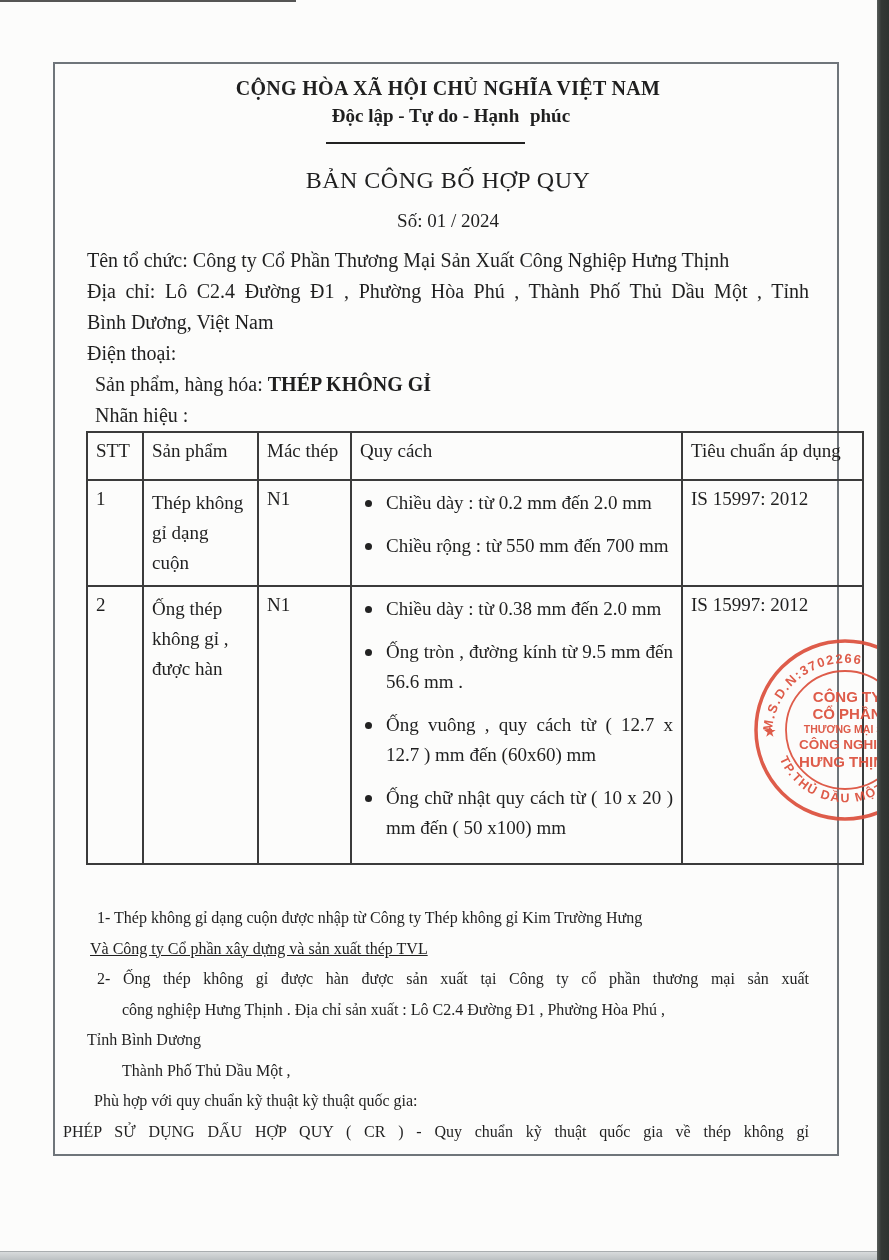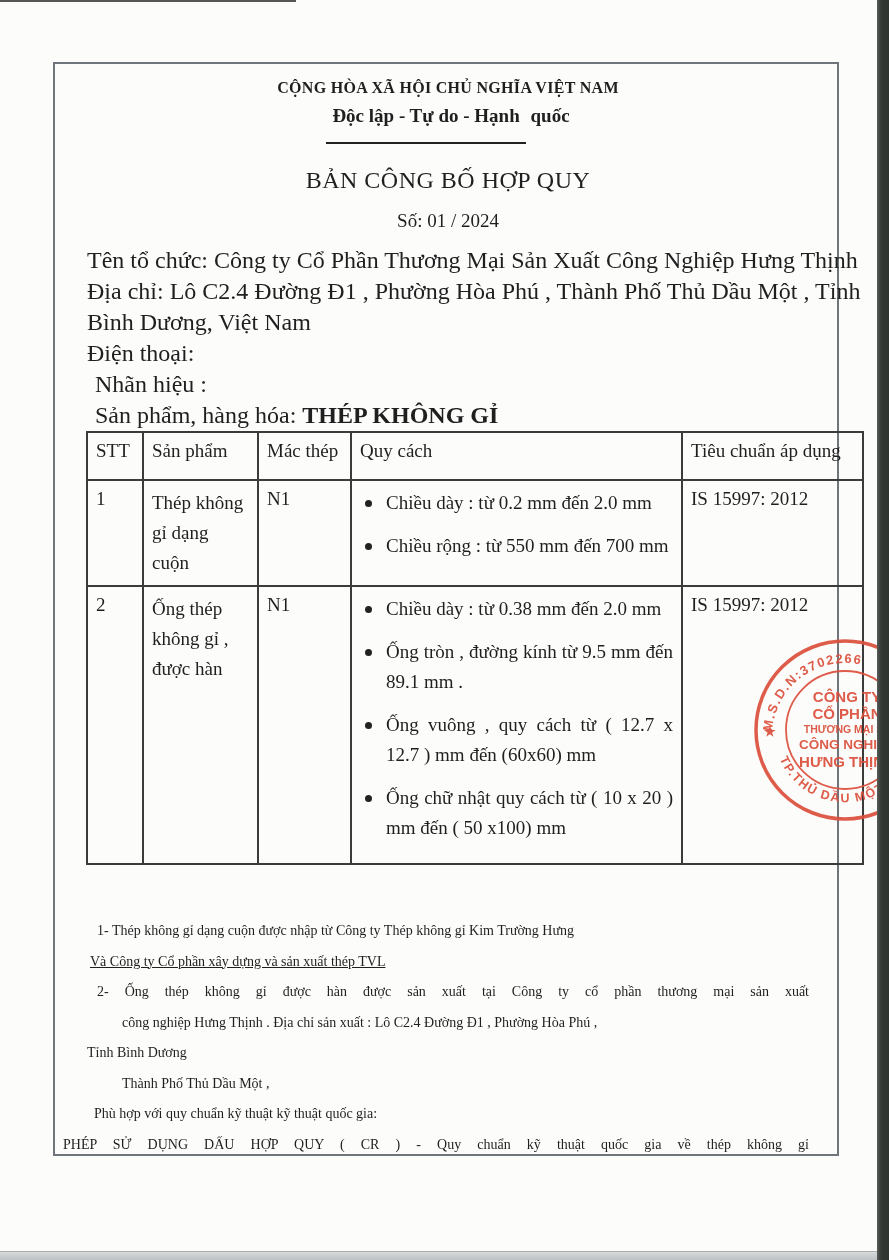--- a/index.html
+++ b/index.html
@@ -14,27 +14,27 @@
     background:linear-gradient(to right,#585d5a 0%,#333835 35%,#2e3330 100%);z-index:20;}
   .scan-bottom-strip{position:absolute;left:0;top:1251px;width:889px;height:9px;
     background:linear-gradient(to bottom,#d8dbdc,#b9bec0);border-top:1px solid #a9adaf;z-index:19;}
 
   .frame{
     position:absolute;left:53px;top:62px;width:786px;height:1094px;
     border:2px solid #6f757a;background:transparent;
     padding:0 28px 0 32px;box-sizing:border-box;z-index:2;
   }
   .center{text-align:center;}
-  .nat-line1{margin-top:11px;font-size:16px;line-height:26px;font-weight:bold;letter-spacing:.3px;}
+  .nat-line1{margin-top:11px;font-size:20px;line-height:26px;font-weight:bold;letter-spacing:.3px;}
   .nat-line2{margin-top:2px;font-size:19px;line-height:25px;font-weight:bold;}
   .nat-underline{border-bottom:2px solid #222;padding:0 6px 14px 6px;display:inline-block;}
   .doc-title{margin-top:21px;font-size:24px;line-height:30px;font-weight:normal;letter-spacing:.5px;}
   .doc-number{margin-top:13px;font-size:19px;line-height:26px;}
 
-  .body-text{font-size:24px;line-height:31px;}
+  .body-text{font-size:20px;line-height:31px;}
   .org-block{margin-top:11px;}
   .line{white-space:nowrap;}
   .stretch{text-align:justify;text-align-last:justify;}
   .products-block{padding-left:8px;}
   .b{font-weight:bold;}
 
   table.spec-table{
     border-collapse:collapse;table-layout:fixed;
     width:776px;margin-left:-1px;margin-top:0;
     font-size:19px;
@@ -48,57 +48,57 @@
   tr.r1{height:95px;}
   tr.r2{height:235px;}
   td.cell-stt,th.cell-stt{text-align:center;}
   td.cell-mt{text-align:center;}
   td.cell-sp{text-align:justify;padding-left:11px;padding-right:11px;line-height:30px;}
   td.cell-qc{padding-left:36px;padding-right:7px;}
   td.cell-tc{padding-left:12px;}
   .spec{position:relative;padding-left:26px;margin-bottom:13px;line-height:30px;text-align:justify;}
   .spec::before{content:"";position:absolute;left:5px;top:12px;width:7px;height:7px;border-radius:50%;background:#222;}
 
-  .notes{margin-top:51px;font-size:14px;line-height:30.5px;}
+  .notes{margin-top:38px;font-size:16px;line-height:30.5px;}
   .n-ind10{padding-left:10px;}
   .n-ind3{padding-left:3px;text-decoration:underline;}
   .n-ind35{padding-left:35px;}
   .n-ind7{padding-left:7px;}
   .n-out{margin-left:-24px;}
 
   .stamp{position:absolute;left:723px;top:608px;width:244px;height:244px;z-index:5;opacity:.92;}
 
   [data-interactable]{cursor:default;}
 </style>
 </head>
 <body data-interactable="false">
 
 <div class="scan-top-line" data-interactable="false"></div>
 
 <div class="frame" data-interactable="false">
 
   <div class="center nat-line1" data-interactable="false">CỘNG HÒA XÃ HỘI CHỦ NGHĨA VIỆT NAM</div>
   <div class="center nat-line2" data-interactable="false">
     <span class="nat-underline" data-interactable="false">Độc lập - Tự do - Hạnh</span>
-    <span data-interactable="false">quốc</span>
+    <span data-interactable="false">phúc</span>
   </div>
 
   <div class="center doc-title" data-interactable="false">BẢN CÔNG BỐ HỢP QUY</div>
   <div class="center doc-number" data-interactable="false">Số: 01 / 2024</div>
 
   <div class="body-text org-block" data-interactable="false">
     <div class="line" data-interactable="false">Tên tổ chức: Công ty Cổ Phần Thương Mại Sản Xuất Công Nghiệp Hưng Thịnh</div>
     <div class="line stretch" data-interactable="false">Địa chỉ: Lô C2.4 Đường Đ1 , Phường Hòa Phú , Thành Phố Thủ Dầu Một , Tỉnh</div>
     <div class="line" data-interactable="false">Bình Dương, Việt Nam</div>
     <div class="line" data-interactable="false">Điện thoại:</div>
   </div>
 
   <div class="body-text products-block" data-interactable="false">
+    <div class="line" data-interactable="false"><span data-interactable="false">Sản phẩm, hàng hóa: </span><span class="b" data-interactable="false">THÉP KHÔNG GỈ</span></div>
     <div class="line" data-interactable="false">Nhãn hiệu :</div>
-    <div class="line" data-interactable="false"><span data-interactable="false">Sản phẩm, hàng hóa: </span><span class="b" data-interactable="false">THÉP KHÔNG GỈ</span></div>
   </div>
 
   <table class="spec-table" data-interactable="false">
     <colgroup>
         <col class="c-stt">
         <col class="c-sp">
         <col class="c-mt">
         <col class="c-qc">
         <col class="c-tc">
       </colgroup>
@@ -119,21 +119,21 @@
         <div class="spec" data-interactable="false">Chiều rộng : từ 550 mm đến 700 mm</div>
       </td>
       <td class="cell-tc" data-interactable="false">IS 15997: 2012</td>
     </tr>
     <tr class="r2" data-interactable="false">
       <td class="cell-stt" data-interactable="false">2</td>
       <td class="cell-sp" data-interactable="false">Ống thép không gỉ , được hàn</td>
       <td class="cell-mt" data-interactable="false">N1</td>
       <td class="cell-qc" data-interactable="false">
         <div class="spec" data-interactable="false">Chiều dày : từ 0.38 mm đến 2.0 mm</div>
-        <div class="spec" data-interactable="false">Ống tròn , đường kính từ 9.5 mm đến 89.1 mm .</div>
+        <div class="spec" data-interactable="false">Ống tròn , đường kính từ 9.5 mm đến 56.6 mm .</div>
         <div class="spec" data-interactable="false">Ống vuông , quy cách từ ( 12.7 x 12.7 ) mm đến (60x60) mm</div>
         <div class="spec" data-interactable="false">Ống chữ nhật quy cách từ ( 10 x 20 ) mm đến ( 50 x100) mm</div>
       </td>
       <td class="cell-tc" data-interactable="false">IS 15997: 2012</td>
     </tr>
   </tbody>
     </table>
 
   <div class="notes" data-interactable="false">
     <div class="line n-ind10" data-interactable="false">1- Thép không gỉ dạng cuộn được nhập từ Công ty Thép không gỉ Kim Trường Hưng</div>

